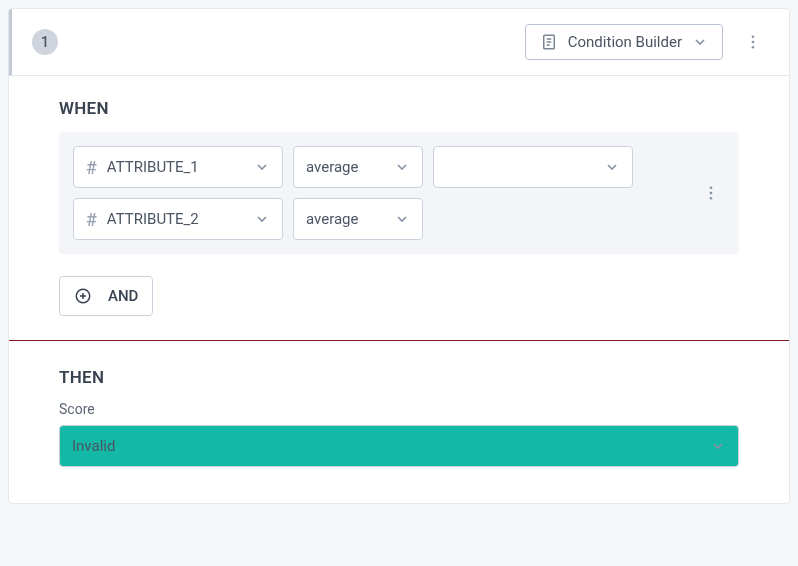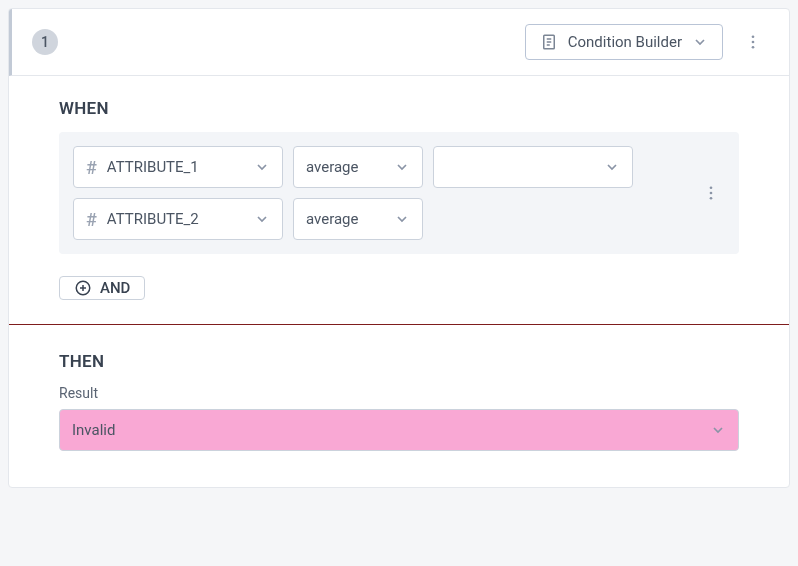--- a/index.html
+++ b/index.html
@@ -121,25 +121,25 @@
     justify-content: center;
     width: 28px;
     color: #8a94a6;
     cursor: pointer;
     align-self: center;
     margin-left: auto;
   }
   .and-btn {
     display: inline-flex;
     align-items: flex-start;
-    gap: 8px;
+    gap: 16px;
     border: 1px solid #cbd2dc;
     background: #fff;
     border-radius: 4px;
-    padding: 2px 14px;
+    padding: 10px 14px;
     margin-top: 22px;
     font-size: 15px;
     font-weight: 500;
     color: #384250;
     cursor: pointer;
   }
   .and-btn .plus-icon { color: #384250; display:flex; }
   .then-fields {
     display: flex;
     gap: 16px;
@@ -155,21 +155,21 @@
     font-size: 14px;
     color: #5a6473;
   }
   .select, .input {
     border: 1px solid #cbd2dc;
     border-radius: 4px;
     height: 42px;
     padding: 0 12px;
     font-size: 15px;
     color: #4b5563;
-    background: #f9a8d4;
+    background: #14b8a6;
     display: flex;
     align-items: center;
     width: 100%;
   }
   .select {
     justify-content: space-between;
     cursor: pointer;
   }
   .select .chev { color: #8a94a6; display:flex; }
   input.text-input {
@@ -290,21 +290,21 @@
       </span>
       <span>AND</span>
     </div>
   </div>
 
   <div class="section then-sec">
     <div class="section-title">THEN</div>
     <div class="then-fields">
 
       <div class="field">
-        <div class="field-label">Result</div>
+        <div class="field-label">Score</div>
         <div class="select">
           <span>Invalid</span>
           <span class="chev">
             <svg width="16" height="16" viewBox="0 0 24 24" fill="none" stroke="currentColor" stroke-width="2.5">
                 <polyline points="6 9 12 15 18 9"></polyline>
               </svg>
           </span>
         </div>
       </div>
 

